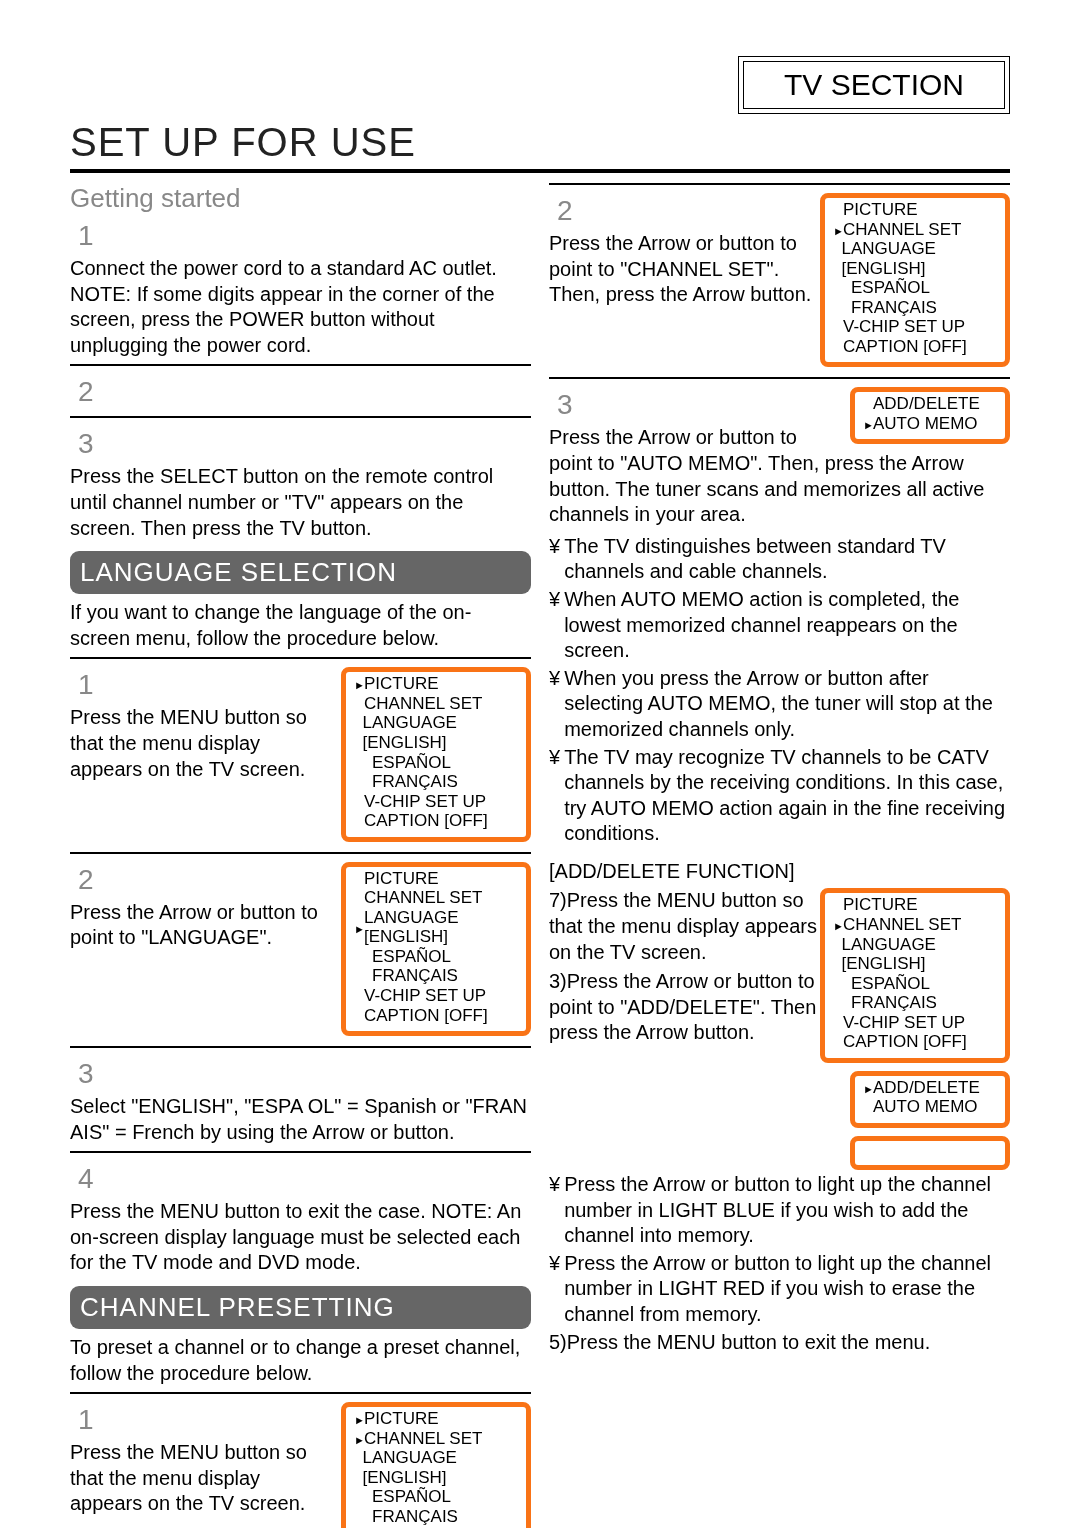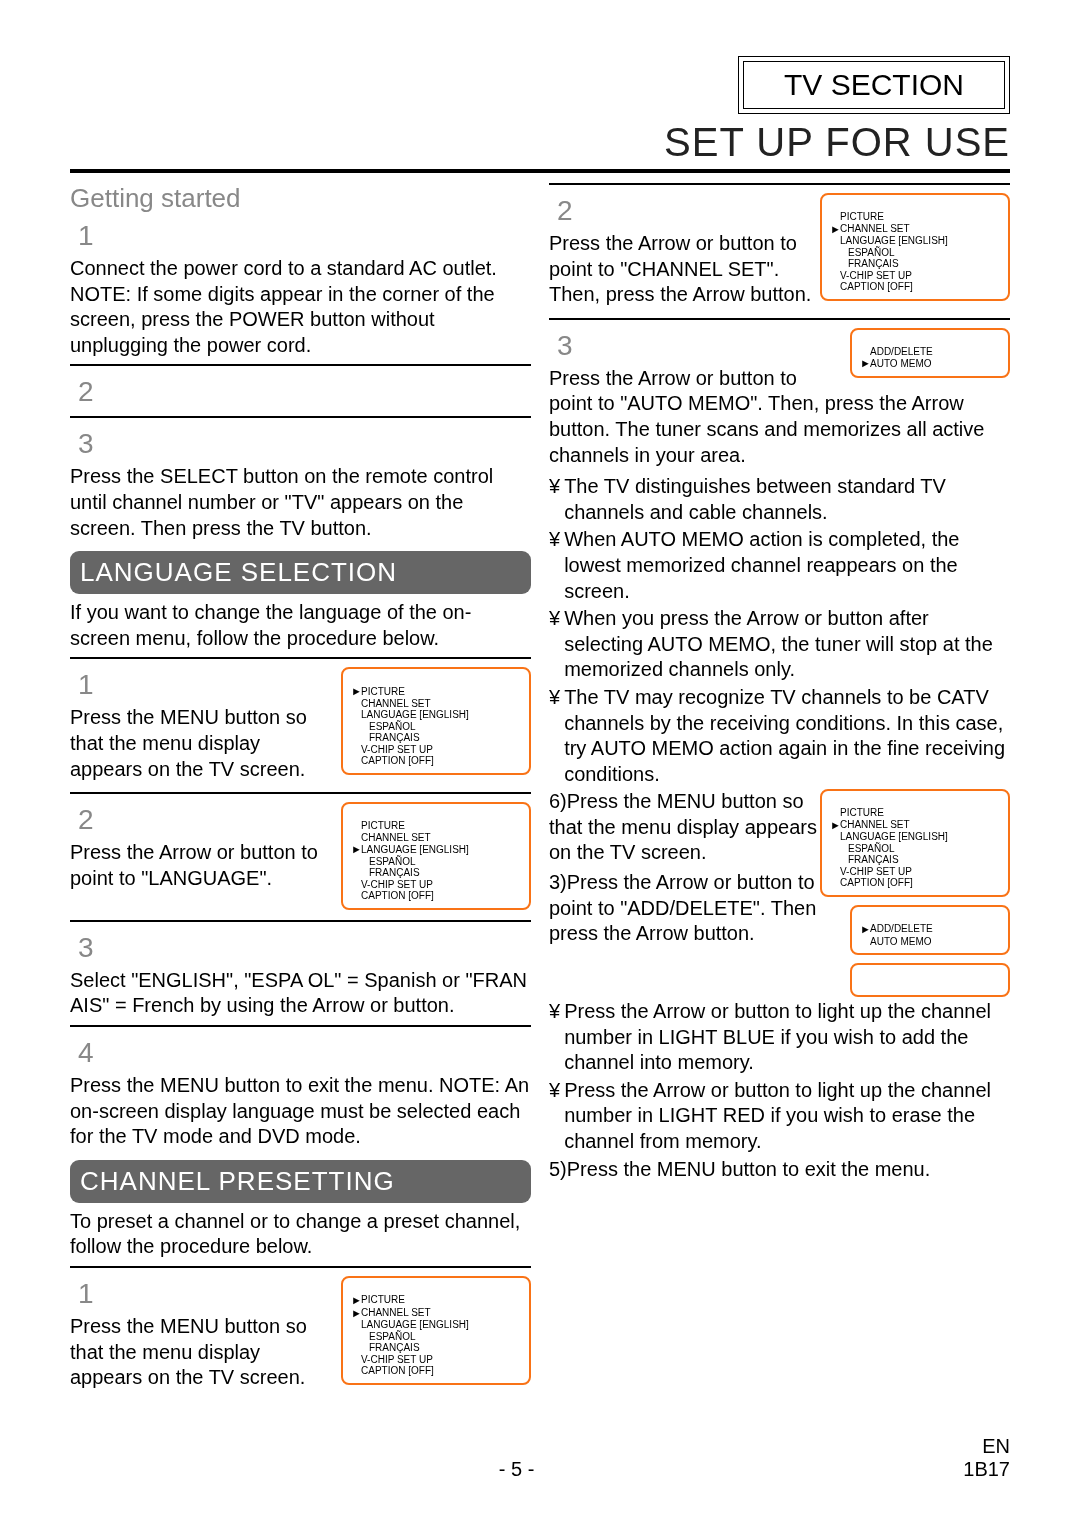--- a/index.html
+++ b/index.html
@@ -26,21 +26,21 @@
     padding: 4px;
     display: inline-block;
   }
   .double-frame .inner {
     border: 1px solid #000;
     padding: 6px 40px;
     font-size: 30px;
     font-weight: normal;
   }
   .main-title {
-    text-align: right;
+    text-align: left;
     font-size: 40px;
     letter-spacing: 1px;
     color: #222;
     margin: 0 0 2px 0;
     font-weight: normal;
   }
   .divider-thick {
     border: 0;
     border-top: 4px solid #000;
     margin: 4px 0 8px 0;
@@ -76,24 +76,24 @@
   .banner {
     background: #666;
     color: #fff;
     font-size: 26px;
     padding: 6px 10px;
     margin: 10px 0 6px 0;
     letter-spacing: 1px;
     border-radius: 9px;
   }
   .menu-box {
-    border: 2px solid #f97316;
+    border: 5px solid #f97316;
     border-radius: 8px;
-    padding: 16px 8px 6px 8px;
-    font-size: 10px;
+    padding: 2px 8px 6px 8px;
+    font-size: 17px;
     line-height: 1.15;
     width: 190px;
     margin-left: auto;
   }
   .menu-box .row { display:flex; align-items:center; }
   .menu-box .arrow { width:10px; display:inline-block; }
   .menu-box .sub { padding-left: 18px; }
   .float-right { float:right; margin: 2px 0 4px 8px; }
   .clearfix::after { content:""; display:table; clear:both; }
   .list-bullet { display:flex; gap:4px; font-size:20px; line-height:1.28; margin:2px 0; }
@@ -214,21 +214,21 @@
         <span class="step-number">2</span>
         <p class="body">Press the Arrow   or    button to point to "LANGUAGE".</p>
       </div>
       <hr class="divider-thin">
 
       <span class="step-number">3</span>
       <p class="body">Select "ENGLISH", "ESPA OL" = Spanish or "FRAN AIS" = French by using the Arrow   or    button.</p>
       <hr class="divider-thin">
 
       <span class="step-number">4</span>
-      <p class="body">Press the MENU button to exit the menu. NOTE: An on-screen display language must be selected each for the TV mode and DVD mode.</p>
+      <p class="body">Press the MENU button to exit the case. NOTE: An on-screen display language must be selected each for the TV mode and DVD mode.</p>
 
       <div class="banner">CHANNEL PRESETTING</div>
       <p class="body">To preset a channel or to change a preset channel, follow the procedure below.</p>
       <hr class="divider-thin">
 
       
       <div class="clearfix">
         <div class="menu-box float-right">
           <div class="row">
               <span class="arrow tri-right"></span>
@@ -325,20 +325,21 @@
         </div>
       <div class="list-bullet">
           <span class="yen">¥</span>
           <span>When you press the Arrow   or    button after selecting AUTO MEMO, the tuner will stop at the memorized channels only.</span>
         </div>
       <div class="list-bullet">
           <span class="yen">¥</span>
           <span>The TV may recognize TV channels to be CATV channels by the receiving conditions. In this case, try AUTO MEMO action again in the fine receiving conditions.</span>
         </div>
 
+      <p class="body" style="margin-top:12px;">[ADD/DELETE FUNCTION]</p>
 
       <div class="clearfix">
         <div style="float:right; width:190px;">
           <div class="menu-box" style="width:190px; margin-bottom:8px;">
             <div class="row">
                 <span class="arrow"></span>
                 <span>PICTURE</span>
               </div>
             <div class="row">
                 <span class="arrow tri-right"></span>
@@ -368,21 +369,21 @@
                 <span class="arrow tri-right"></span>
                 <span>ADD/DELETE</span>
               </div>
             <div class="row">
                 <span class="arrow"></span>
                 <span>AUTO MEMO</span>
               </div>
           </div>
           <div class="menu-box" style="width:160px; margin-left:auto; height:34px;"></div>
         </div>
-        <p class="body">6)Press the MENU button so that the menu display appears on the TV screen.</p>
+        <p class="body">7)Press the MENU button so that the menu display appears on the TV screen.</p>
         <p class="body">3)Press the Arrow   or    button to point to "ADD/DELETE". Then press the Arrow   button.</p>
       </div>
 
       <div class="list-bullet">
           <span class="yen">¥</span>
           <span>Press the Arrow    or     button to light up the channel number in LIGHT BLUE if you wish to add the channel into memory.</span>
         </div>
       <div class="list-bullet">
           <span class="yen">¥</span>
           <span>Press the Arrow    or     button to light up the channel number in LIGHT RED if you wish to erase the channel from memory.</span>

